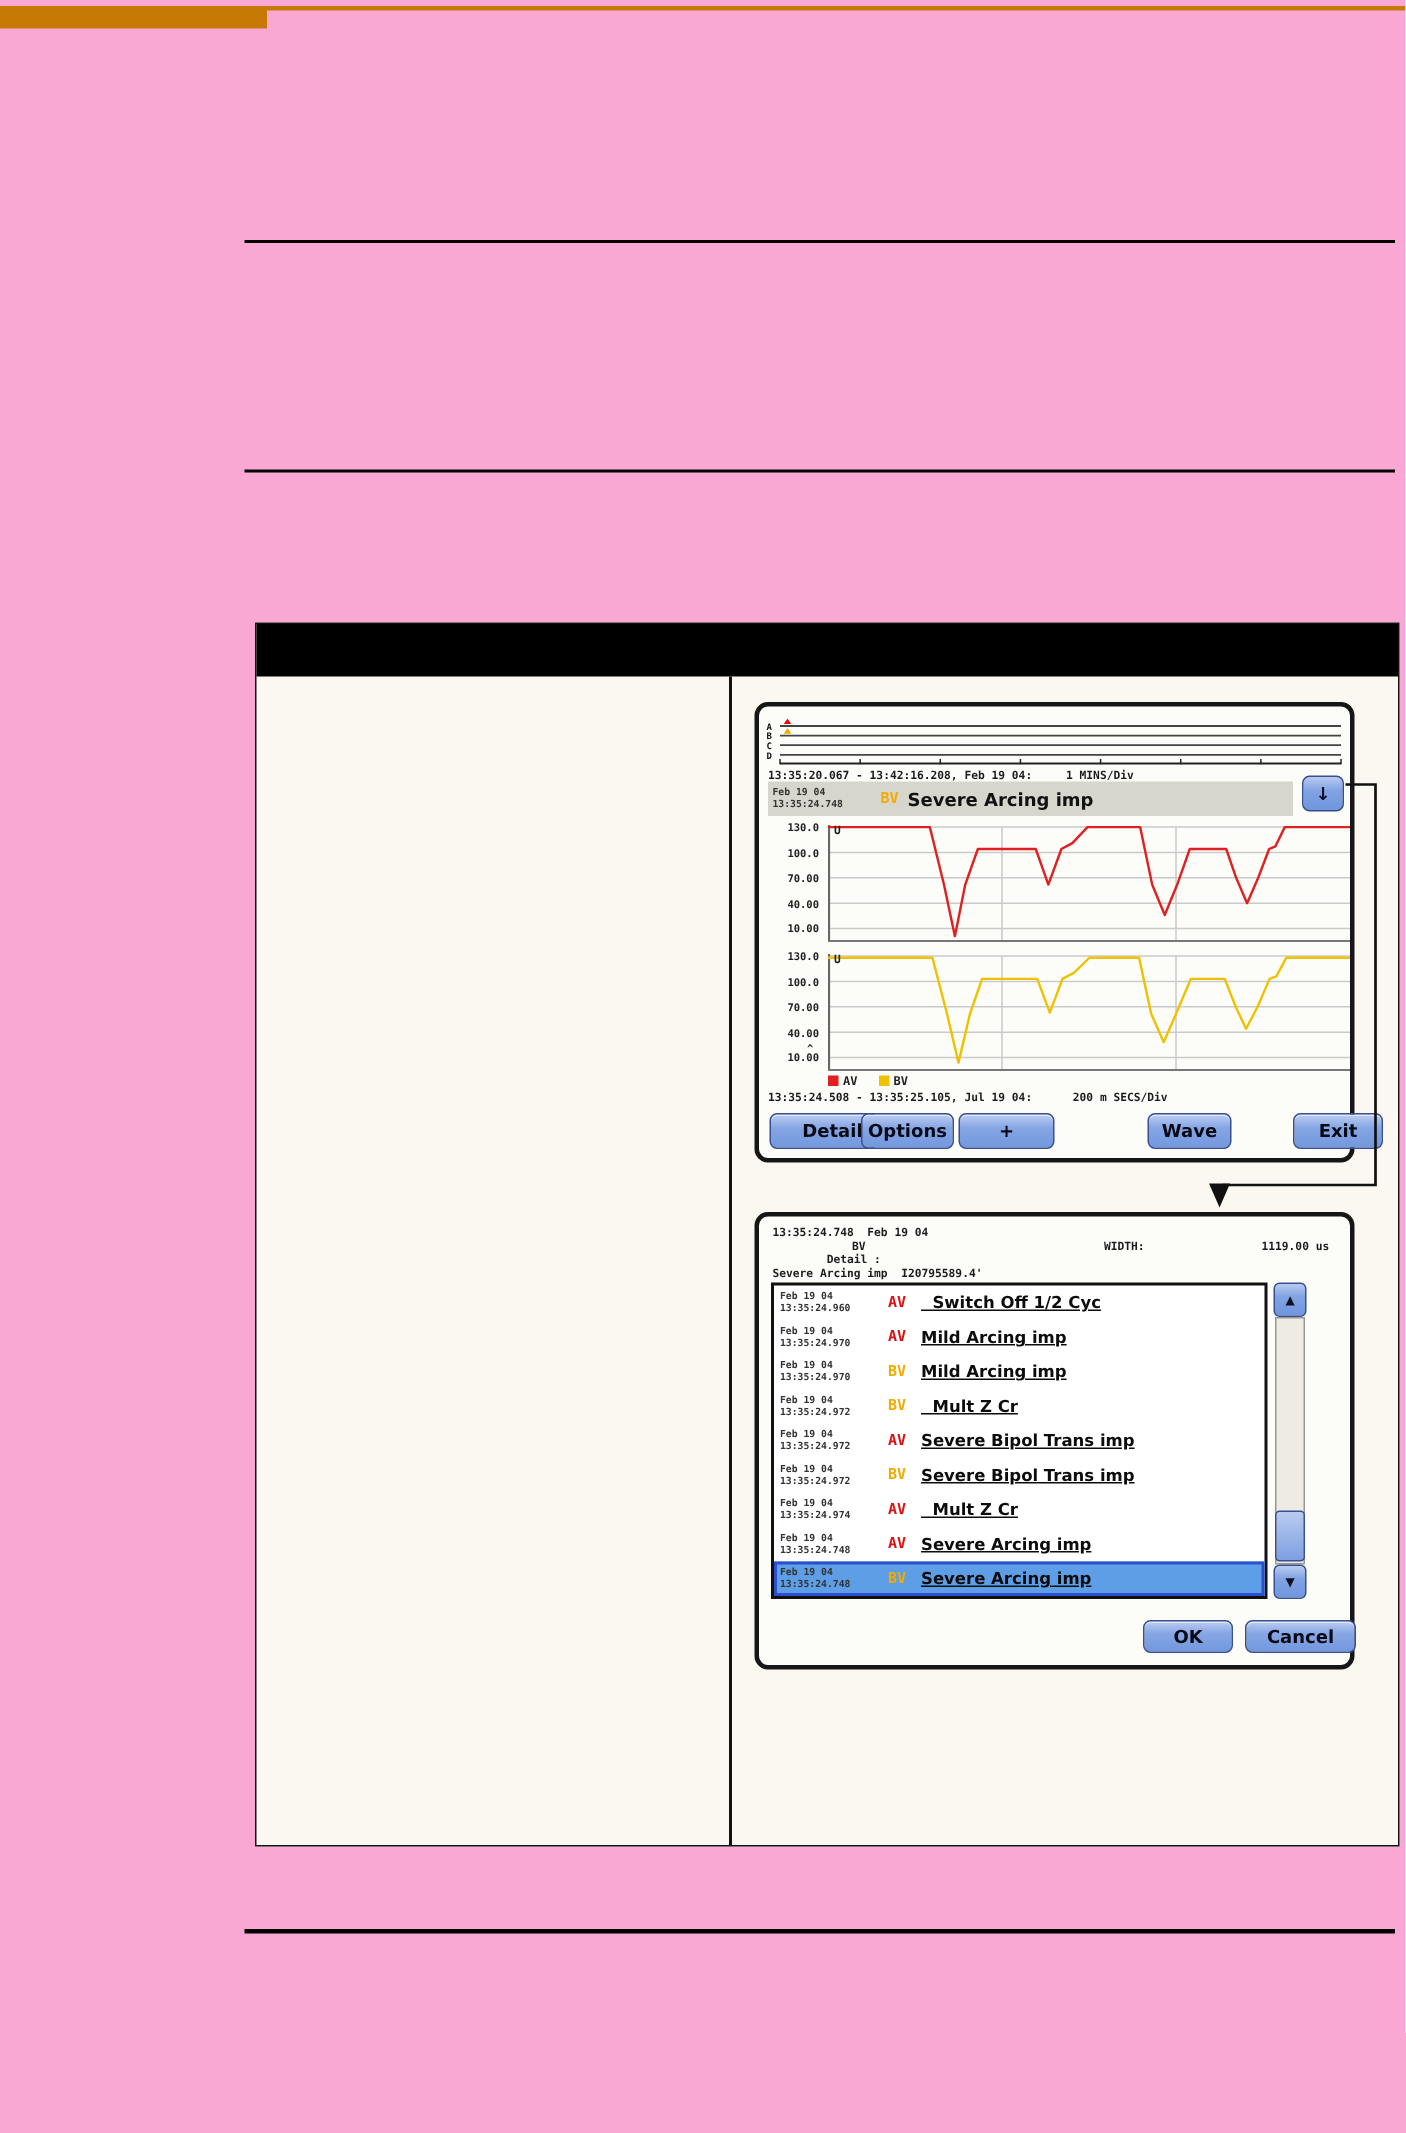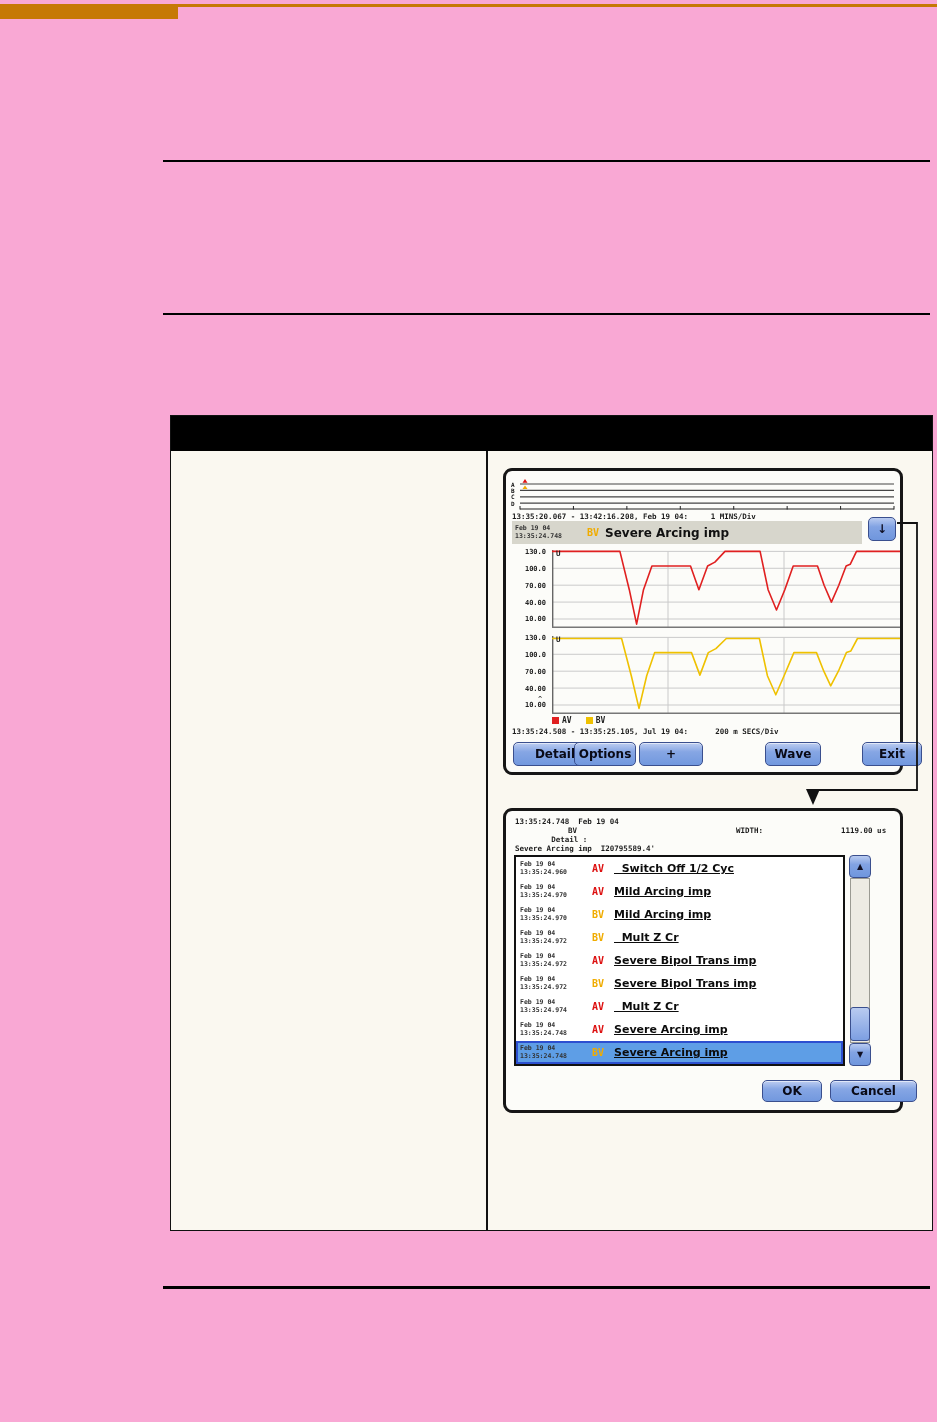--- a/index.html
+++ b/index.html
@@ -85,21 +85,21 @@
             border:1px solid #9a9a92;box-sizing:border-box;}
   .sc-btn{position:absolute;left:0;width:22px;height:23px;border-radius:4px;
           background:linear-gradient(#b9cbf0,#82a3e3 40%,#6f96dd);border:1.6px solid #3a4f8e;
           box-sizing:border-box;display:flex;align-items:center;justify-content:center;
           font:700 8px "DejaVu Sans",sans-serif;color:#101024;}
   .sc-up{top:0;}
   .sc-down{bottom:0;}
   .sc-thumb{position:absolute;left:1px;top:152px;width:20px;height:34px;border-radius:3px;
             background:linear-gradient(#b9cbf0,#7d9fe2);border:1.5px solid #3a4f8e;box-sizing:border-box;}
   .s2-ok{left:256px;top:269px;width:60px;height:22px;}
-  .s2-cancel{left:324px;top:269px;width:87px;height:22px;}
+  .s2-cancel{left:324px;top:269px;width:74px;height:22px;}
 </style>
 </head>
 <body>
 
 <div class="page">
 
   <div class="accent-bar" style="background: rgb(198, 121, 5);"></div>
   <div class="accent-rule" style="background: rgb(198, 121, 5);"></div>
 
   <div class="rule rule-1"></div>

